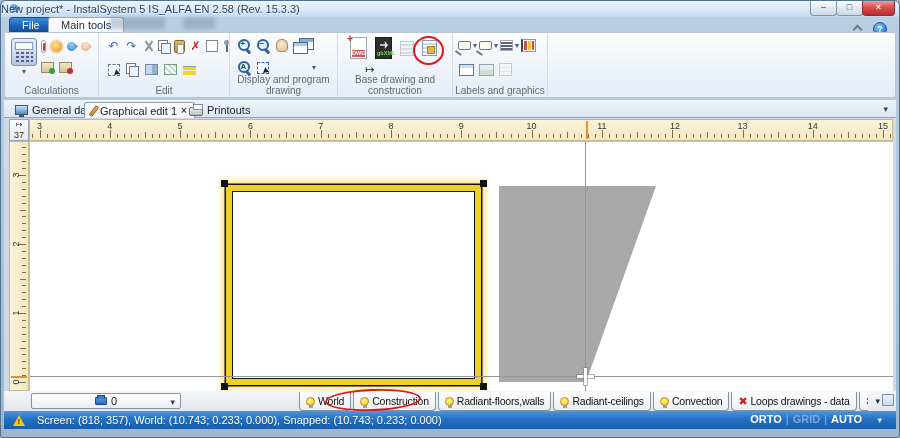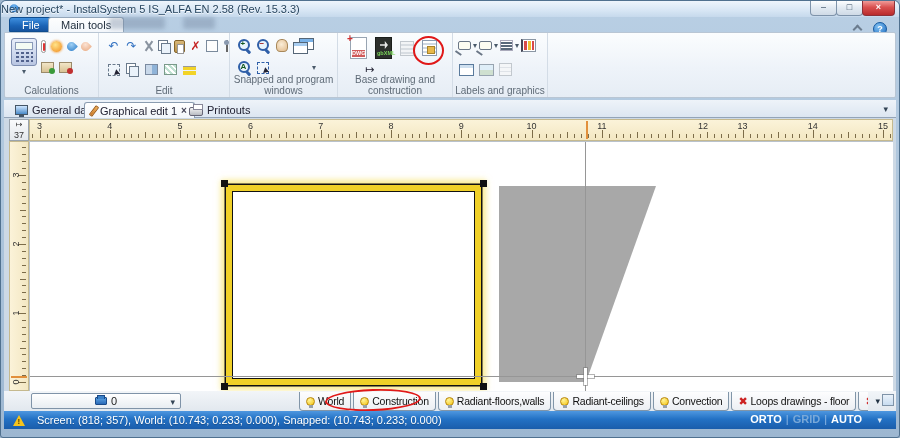--- a/index.html
+++ b/index.html
@@ -246,21 +246,21 @@
         <span class="ic handic"></span>
         <span class="ic winic"></span>
       </div>
       <div class="rowi" style="left:8px;top:28px;gap:5px;">
         <span class="ic mag">
             <span class="sub">A</span>
           </span>
         <span class="ic selic" style="border-color:#2f5fa8;"></span>
         <span class="ddarrow" style="margin-left:38px;">▾</span>
       </div>
-      <div class="glabel">Snapped and program windows</div>
+      <div class="glabel">Display and program drawing</div>
     </div>
 
     <div class="rgroup" style="left:333px;width:115px;">
       <div class="rowi" style="left:12px;top:4px;gap:8px;">
         <span class="ic page dwg">
           <span class="plus">+</span>
           <span class="tag">DWG</span>
         </span>
         <span class="ic page gbxml">
           <span class="tag">gbXML</span>
@@ -413,21 +413,21 @@
         <div class="tick" style="left: 578.93px; bottom: 2px; width: 1px; height: 4px;"></div>
         <div class="tick" style="left: 585.96px; bottom: 2px; width: 1px; height: 4px;"></div>
         <div class="tick" style="left: 592.99px; bottom: 2px; width: 1px; height: 4px;"></div>
         <div class="tick" style="left: 600.02px; bottom: 2px; width: 1px; height: 4px;"></div>
         <div class="tick" style="left: 607.05px; bottom: 2px; width: 1px; height: 6px;"></div>
         <div class="tick" style="left: 614.08px; bottom: 2px; width: 1px; height: 4px;"></div>
         <div class="tick" style="left: 621.11px; bottom: 2px; width: 1px; height: 4px;"></div>
         <div class="tick" style="left: 628.14px; bottom: 2px; width: 1px; height: 4px;"></div>
         <div class="tick" style="left: 635.17px; bottom: 2px; width: 1px; height: 4px;"></div>
         <div class="tick" style="left: 642.2px; bottom: 2px; width: 1px; height: 8px;"></div>
-        <div class="rlabel" style="left: 673px; top: 1px; transform: translateX(-50%);">12</div>
+        <div class="rlabel" style="left: 645px; top: 1px; transform: translateX(-50%);">12</div>
         <div class="tick" style="left: 649.23px; bottom: 2px; width: 1px; height: 4px;"></div>
         <div class="tick" style="left: 656.26px; bottom: 2px; width: 1px; height: 4px;"></div>
         <div class="tick" style="left: 663.29px; bottom: 2px; width: 1px; height: 4px;"></div>
         <div class="tick" style="left: 670.32px; bottom: 2px; width: 1px; height: 4px;"></div>
         <div class="tick" style="left: 677.35px; bottom: 2px; width: 1px; height: 6px;"></div>
         <div class="tick" style="left: 684.38px; bottom: 2px; width: 1px; height: 4px;"></div>
         <div class="tick" style="left: 691.41px; bottom: 2px; width: 1px; height: 4px;"></div>
         <div class="tick" style="left: 698.44px; bottom: 2px; width: 1px; height: 4px;"></div>
         <div class="tick" style="left: 705.47px; bottom: 2px; width: 1px; height: 4px;"></div>
         <div class="tick" style="left: 712.5px; bottom: 2px; width: 1px; height: 8px;"></div>
@@ -540,21 +540,21 @@
         <div class="ltab">
           <span class="bulb"></span>
           <span>Radiant-ceilings</span>
         </div>
         <div class="ltab">
           <span class="bulb"></span>
           <span>Convection</span>
         </div>
         <div class="ltab">
           <span class="redx">✖</span>
-          <span>Loops drawings - floor</span>
+          <span>Loops drawings - data</span>
         </div>
         <div class="ltab">
           <span class="redx">✖</span>
         </div>
       </div>
     <span class="ltab-dd">▾</span>
     <span class="ltab-tool"></span>
   </div>
 
   <div class="abs ellipse" style="left:324px;top:388px;width:96px;height:22px;transform:rotate(-2deg);"></div>

